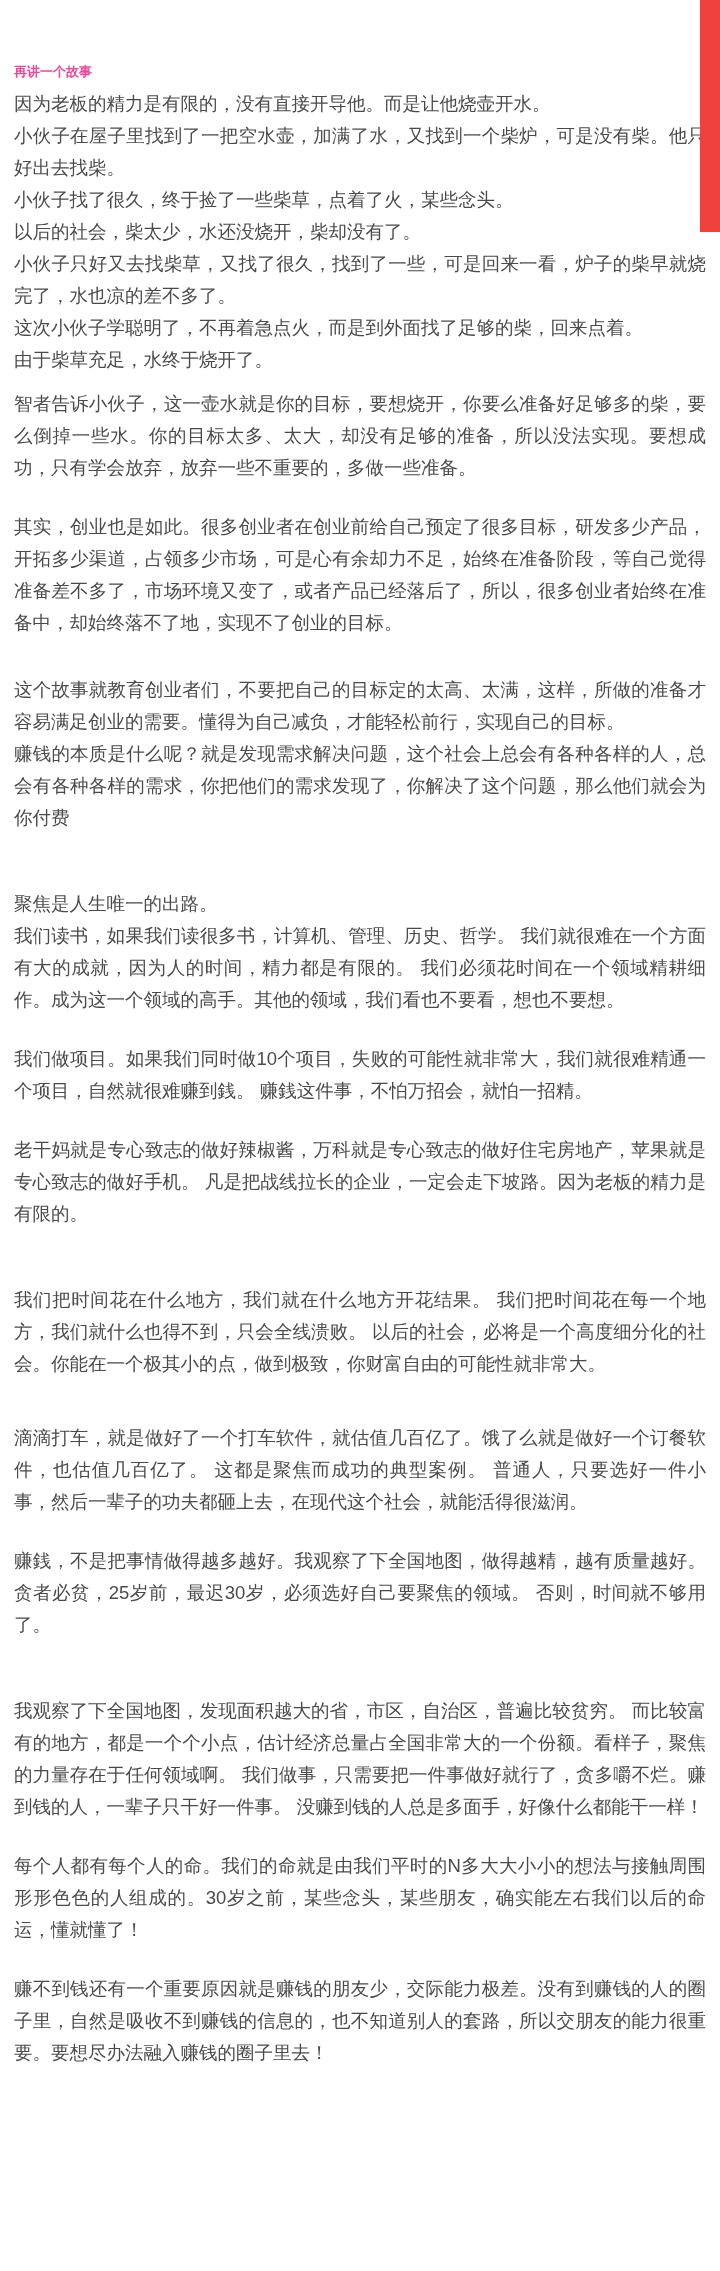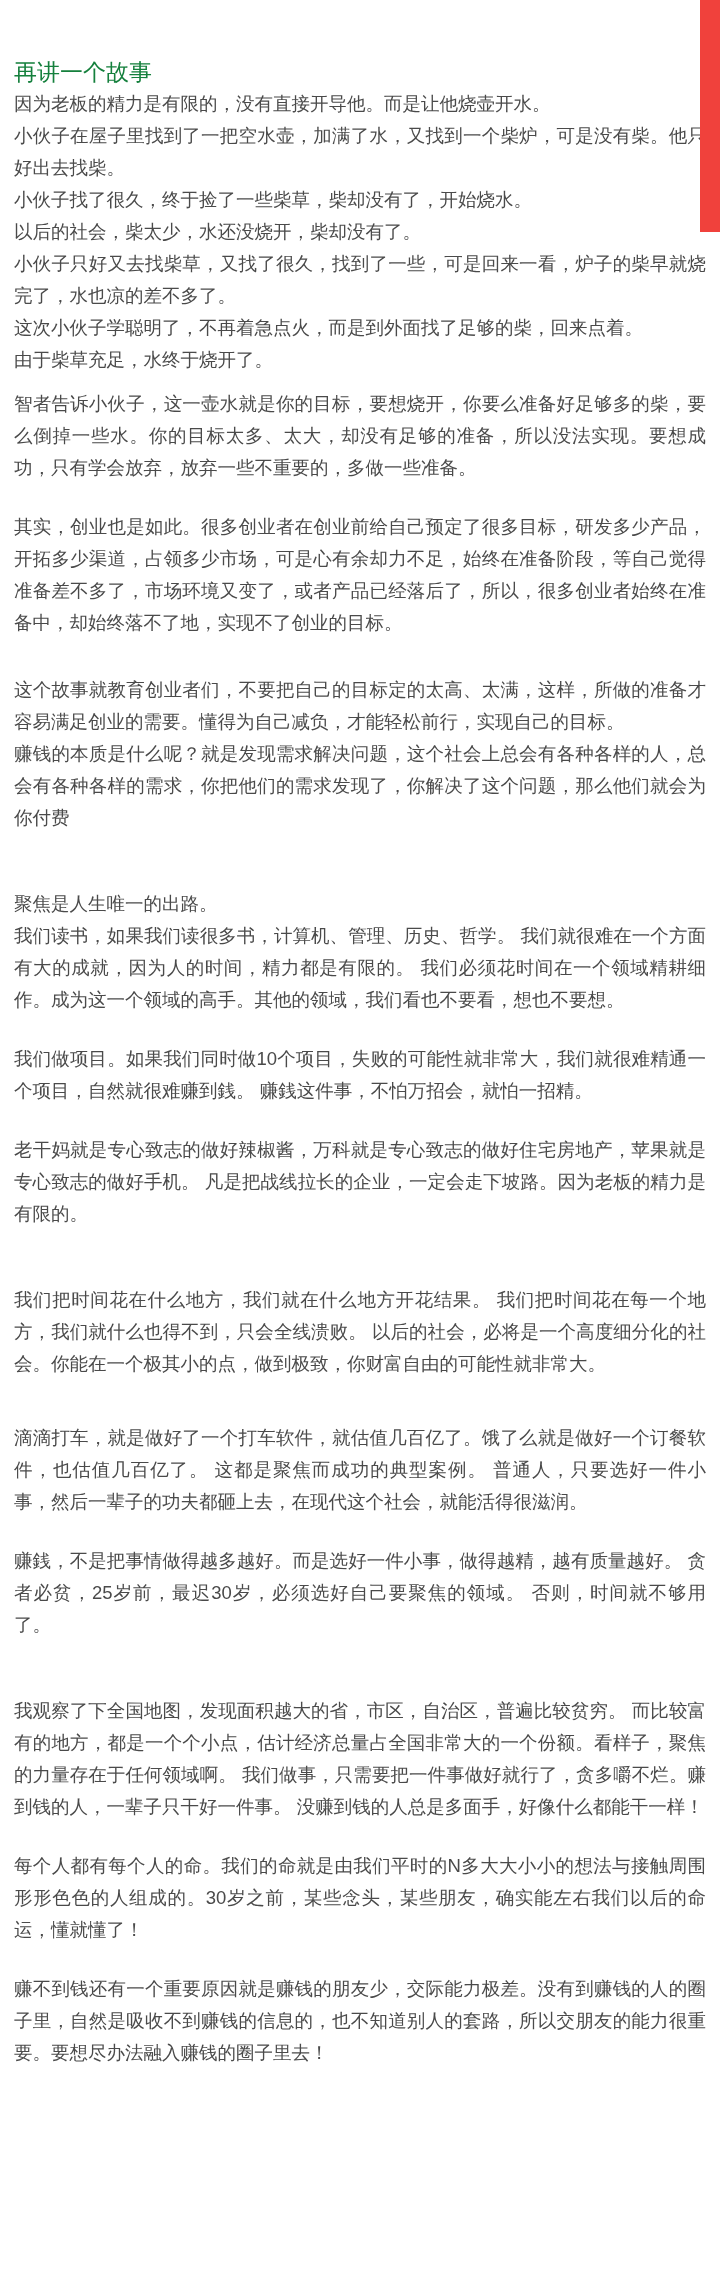--- a/index.html
+++ b/index.html
@@ -12,24 +12,24 @@
     position:relative;
   }
   .article{
     padding:56px 14px 24px 14px;
     font-size:18.5px;
     line-height:32px;
     text-align:justify;
   }
   .article h2{
     margin:0;
-    font-size:23px;
-    font-weight:normal;
+    font-size:13px;
+    font-weight:bold;
     line-height:32px;
-    color:#15803d;
+    color:#ec4899;
   }
   .article p{margin:0;}
   .g12{margin-top:12px !important;}
   .g16{margin-top:16px !important;}
   .g27{margin-top:27px !important;}
   .g35{margin-top:35px !important;}
   .g42{margin-top:42px !important;}
   .g54{margin-top:54px !important;}
   .scroll-indicator{
     position:absolute;
@@ -43,21 +43,21 @@
 </head>
 <body>
 
 <div class="scroll-indicator"></div>
 
 <main class="article">
   <h2>再讲一个故事</h2>
 
   <p>因为老板的精力是有限的，没有直接开导他。而是让他烧壶开水。</p>
   <p>小伙子在屋子里找到了一把空水壶，加满了水，又找到一个柴炉，可是没有柴。他只好出去找柴。</p>
-  <p>小伙子找了很久，终于捡了一些柴草，柴却没有了，开始烧水。</p>
+  <p>小伙子找了很久，终于捡了一些柴草，点着了火，某些念头。</p>
   <p>以后的社会，柴太少，水还没烧开，柴却没有了。</p>
   <p>小伙子只好又去找柴草，又找了很久，找到了一些，可是回来一看，炉子的柴早就烧完了，水也凉的差不多了。</p>
   <p>这次小伙子学聪明了，不再着急点火，而是到外面找了足够的柴，回来点着。</p>
   <p>由于柴草充足，水终于烧开了。</p>
 
   <p class="g12">智者告诉小伙子，这一壶水就是你的目标，要想烧开，你要么准备好足够多的柴，要么倒掉一些水。你的目标太多、太大，却没有足够的准备，所以没法实现。要想成功，只有学会放弃，放弃一些不重要的，多做一些准备。</p>
 
   <p class="g27">其实，创业也是如此。很多创业者在创业前给自己预定了很多目标，研发多少产品，开拓多少渠道，占领多少市场，可是心有余却力不足，始终在准备阶段，等自己觉得准备差不多了，市场环境又变了，或者产品已经落后了，所以，很多创业者始终在准备中，却始终落不了地，实现不了创业的目标。</p>
 
   <p class="g35">这个故事就教育创业者们，不要把自己的目标定的太高、太满，这样，所做的准备才容易满足创业的需要。懂得为自己减负，才能轻松前行，实现自己的目标。</p>
@@ -67,21 +67,21 @@
   <p>我们读书，如果我们读很多书，计算机、管理、历史、哲学。 我们就很难在一个方面有大的成就，因为人的时间，精力都是有限的。 我们必须花时间在一个领域精耕细作。成为这一个领域的高手。其他的领域，我们看也不要看，想也不要想。</p>
 
   <p class="g27">我们做项目。如果我们同时做10个项目，失败的可能性就非常大，我们就很难精通一个项目，自然就很难赚到銭。 赚銭这件事，不怕万招会，就怕一招精。</p>
 
   <p class="g27">老干妈就是专心致志的做好辣椒酱，万科就是专心致志的做好住宅房地产，苹果就是专心致志的做好手机。 凡是把战线拉长的企业，一定会走下坡路。因为老板的精力是有限的。</p>
 
   <p class="g54">我们把时间花在什么地方，我们就在什么地方开花结果。 我们把时间花在每一个地方，我们就什么也得不到，只会全线溃败。 以后的社会，必将是一个高度细分化的社会。你能在一个极其小的点，做到极致，你财富自由的可能性就非常大。</p>
 
   <p class="g42">滴滴打车，就是做好了一个打车软件，就估值几百亿了。饿了么就是做好一个订餐软件，也估值几百亿了。 这都是聚焦而成功的典型案例。 普通人，只要选好一件小事，然后一辈子的功夫都砸上去，在现代这个社会，就能活得很滋润。</p>
 
-  <p class="g27">赚銭，不是把事情做得越多越好。而是选好一件小事，做得越精，越有质量越好。 贪者必贫，25岁前，最迟30岁，必须选好自己要聚焦的领域。 否则，时间就不够用了。</p>
+  <p class="g27">赚銭，不是把事情做得越多越好。我观察了下全国地图，做得越精，越有质量越好。 贪者必贫，25岁前，最迟30岁，必须选好自己要聚焦的领域。 否则，时间就不够用了。</p>
 
   <p class="g54">我观察了下全国地图，发现面积越大的省，市区，自治区，普遍比较贫穷。 而比较富有的地方，都是一个个小点，估计经济总量占全国非常大的一个份额。看样子，聚焦的力量存在于任何领域啊。 我们做事，只需要把一件事做好就行了，贪多嚼不烂。赚到钱的人，一辈子只干好一件事。 没赚到钱的人总是多面手，好像什么都能干一样！</p>
 
   <p class="g27">每个人都有每个人的命。我们的命就是由我们平时的N多大大小小的想法与接触周围形形色色的人组成的。30岁之前，某些念头，某些朋友，确实能左右我们以后的命运，懂就懂了！</p>
 
   <p class="g27">赚不到钱还有一个重要原因就是赚钱的朋友少，交际能力极差。没有到赚钱的人的圈子里，自然是吸收不到赚钱的信息的，也不知道别人的套路，所以交朋友的能力很重要。要想尽办法融入赚钱的圈子里去！</p>
 
 </main>
 
 </body></html>

